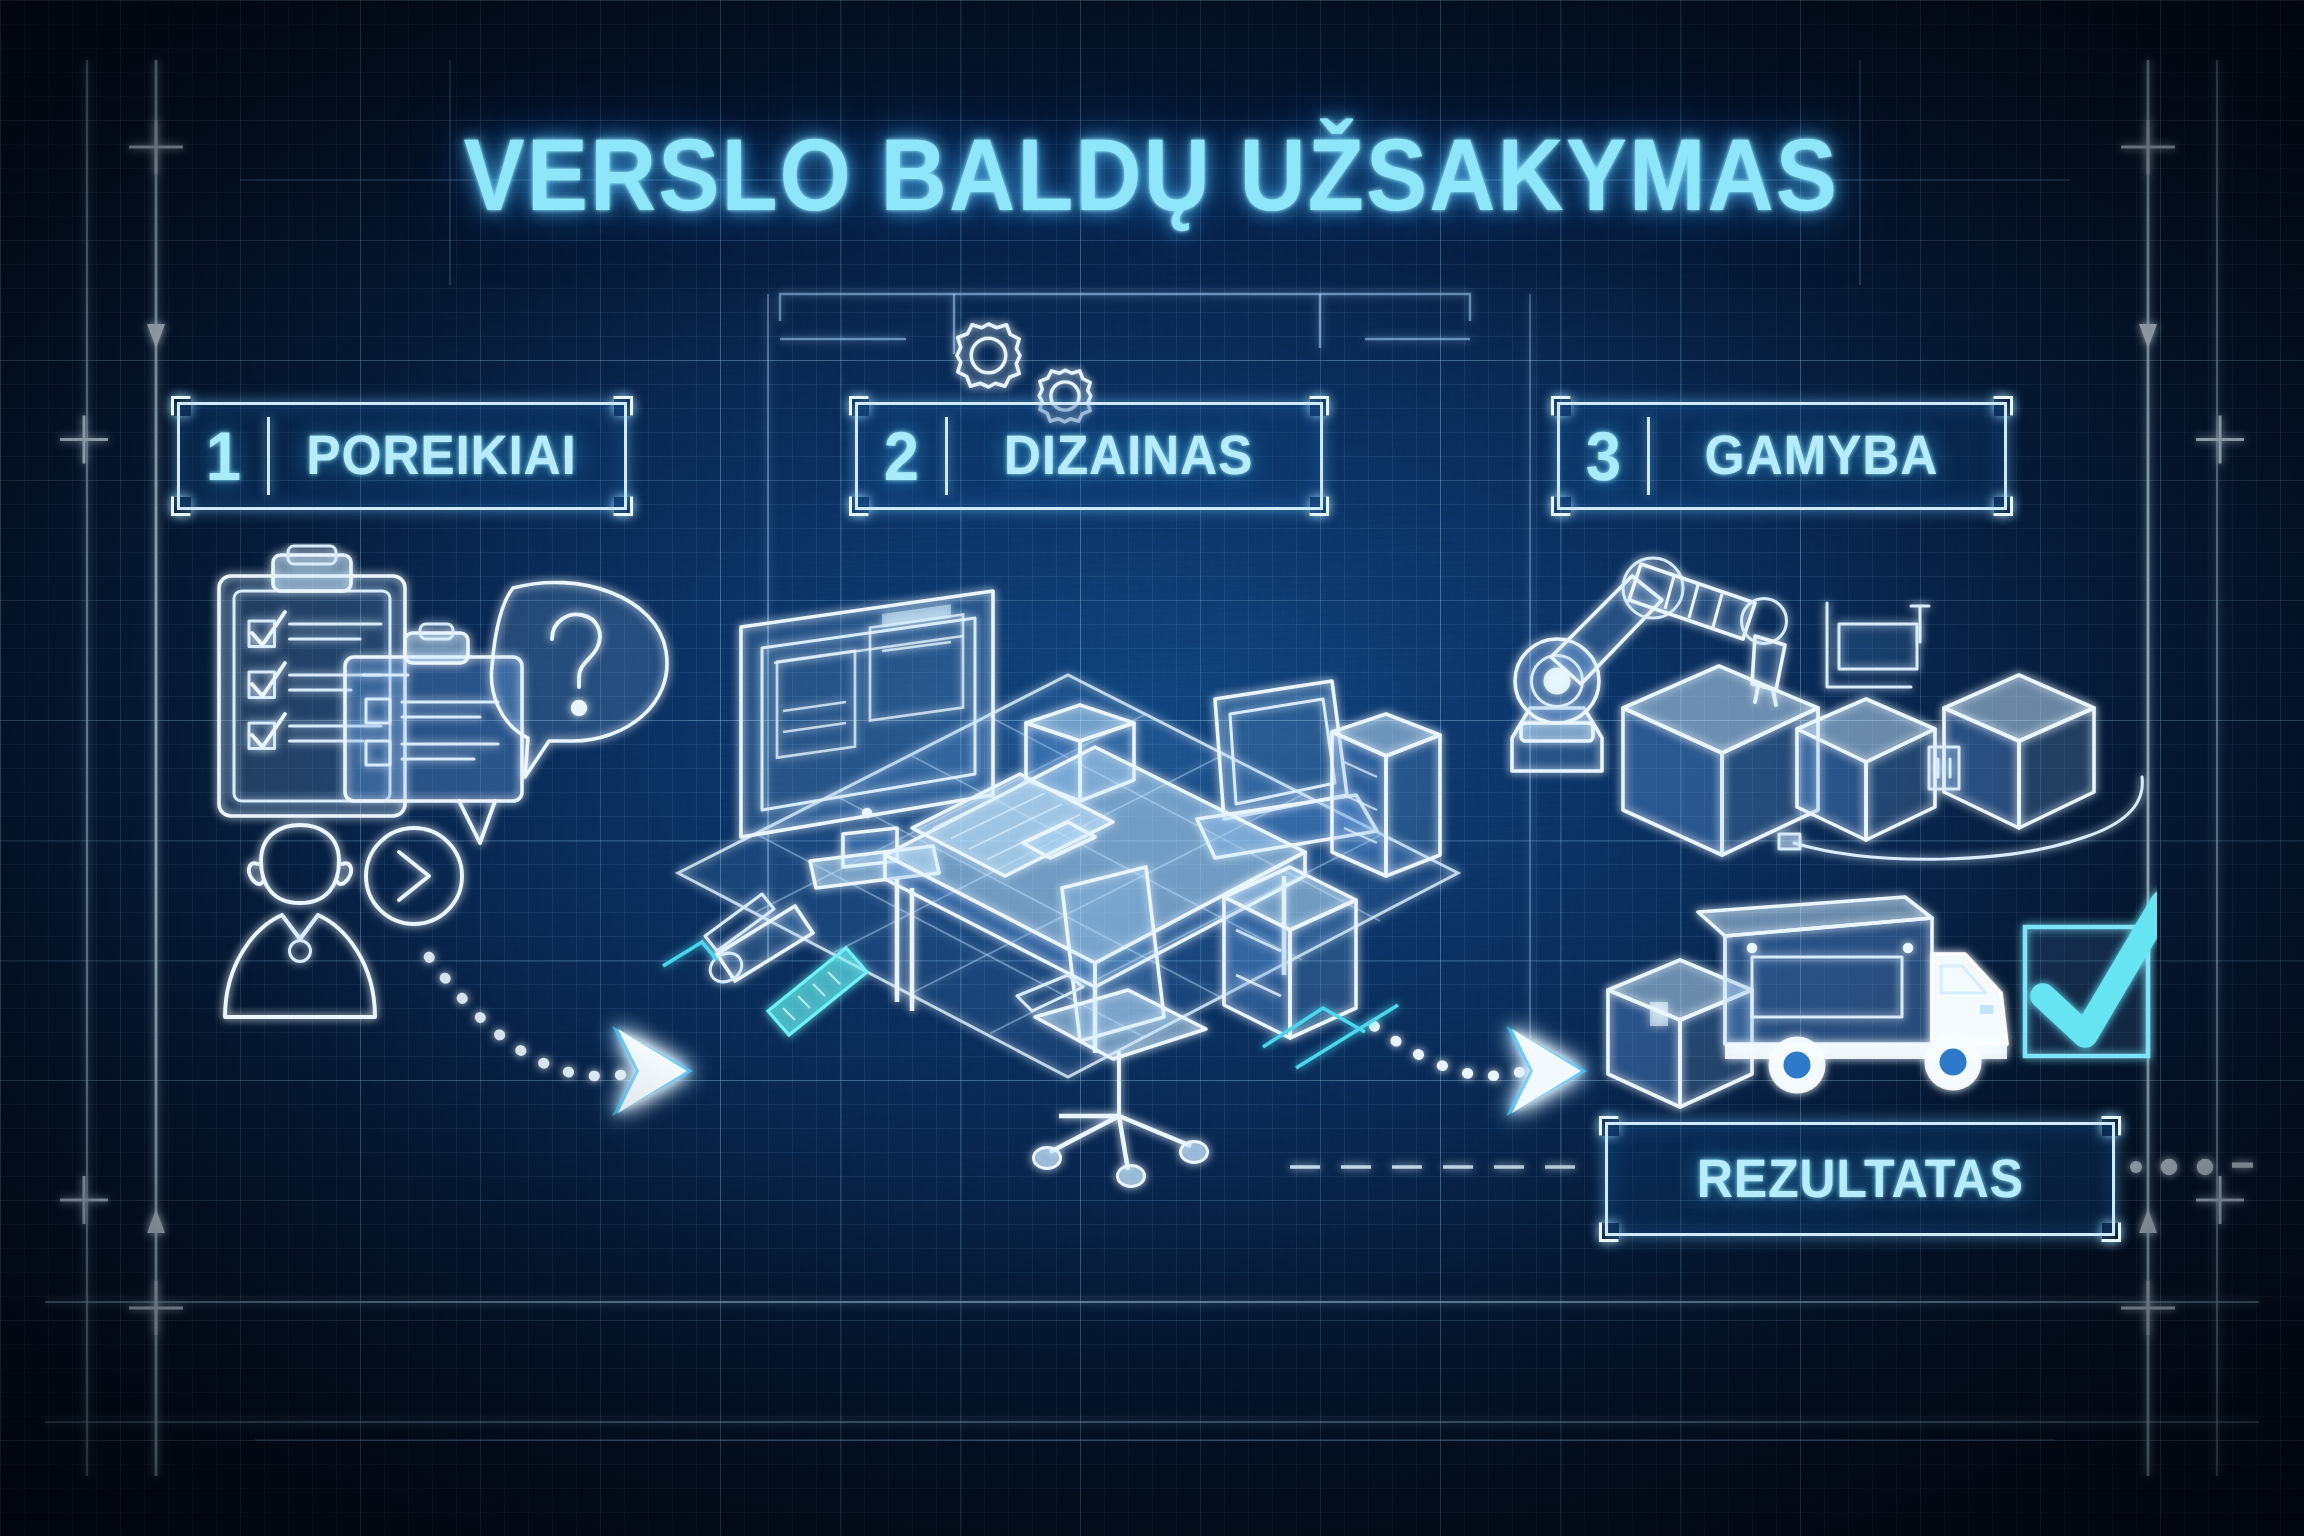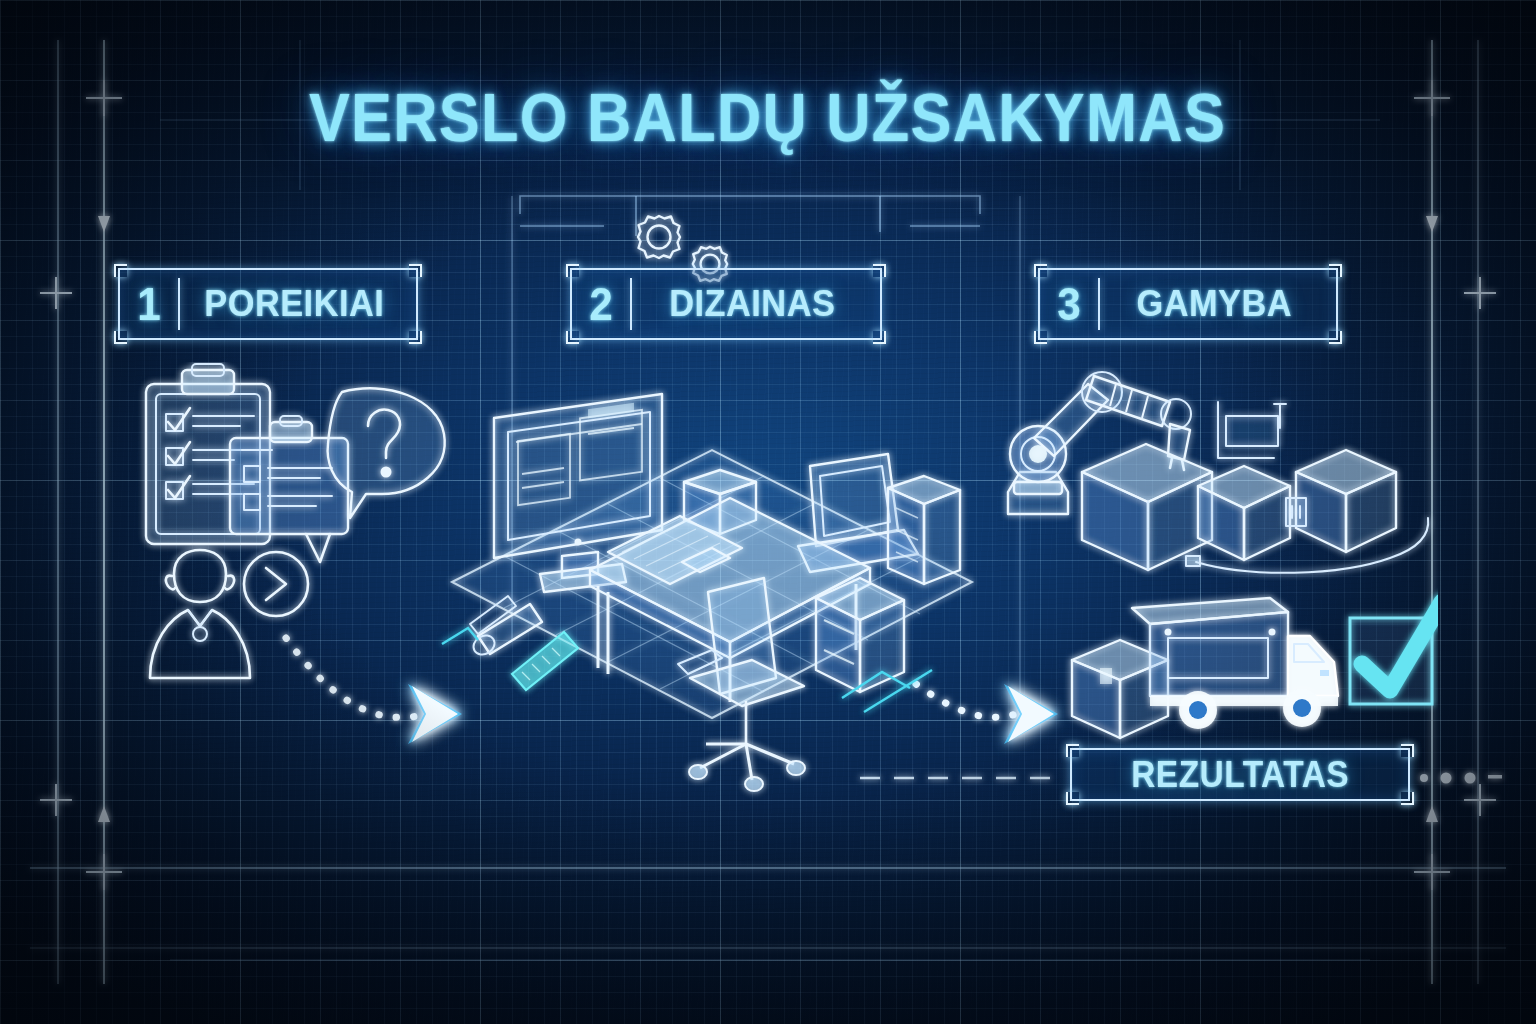--- a/index.html
+++ b/index.html
@@ -132,21 +132,21 @@
   .c-bl { left:-6px; bottom:-6px; border-right:none; border-top:none; }
   .c-br { right:-6px; bottom:-6px; border-left:none;  border-top:none; }
 
   #step-1 { left:118px;  top:268px; width:300px; }
   #step-2 { left:570px;  top:268px; width:312px; }
   #step-3 { left:1038px; top:268px; width:300px; }
 
   
   #result-box {
     position:absolute; left:1070px; top:748px;
-    width:340px; height:53px;
+    width:340px; height:76px;
     border:2px solid #cfe9ff;
     background:rgba(16,66,124,.30);
     box-shadow:0 0 10px rgba(120,200,255,.55), inset 0 0 16px rgba(60,140,230,.22);
     display:flex; align-items:center; justify-content:center;
     z-index:35;
   }
   #result-label {
     font-size:36px; font-weight:700;
     color:#b6ecfd; letter-spacing:.5px;
     transform:scaleX(.93);

